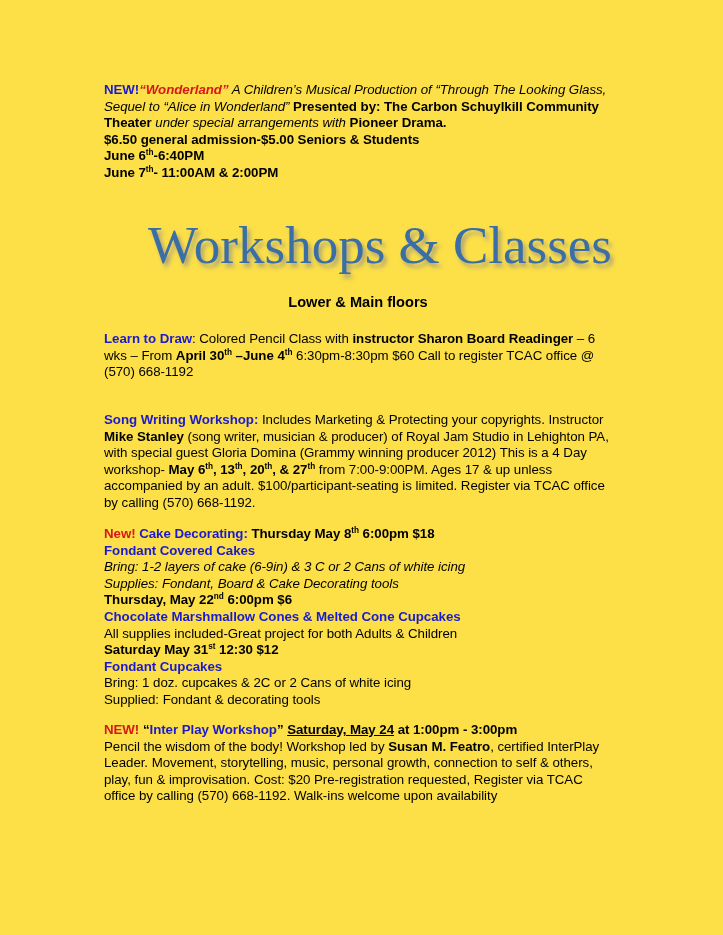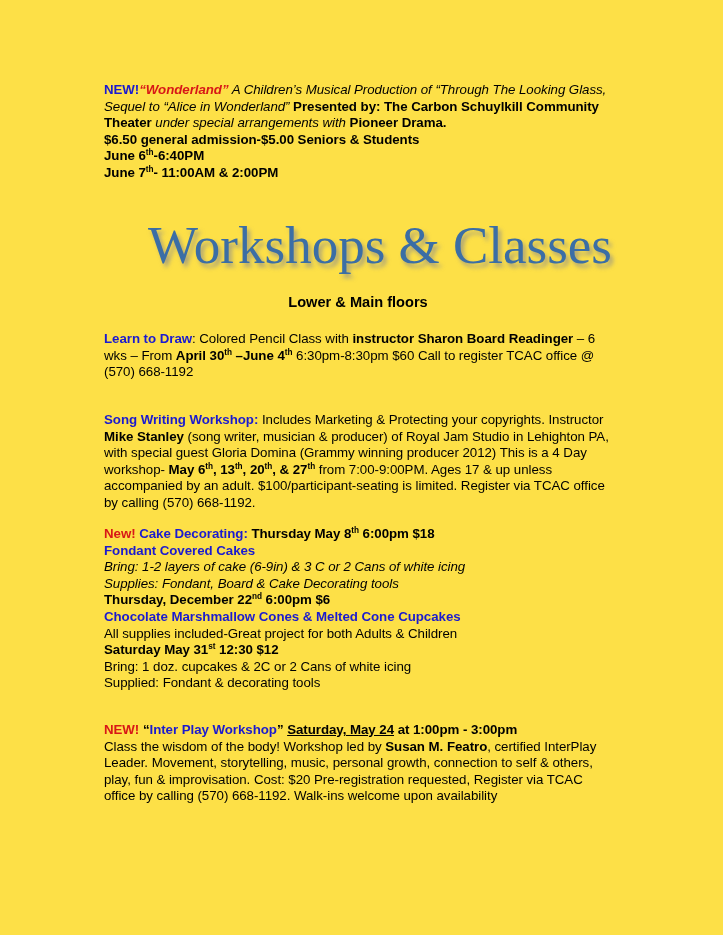--- a/index.html
+++ b/index.html
@@ -111,31 +111,32 @@
       </div>
     </div>
 
     <div id="cake-block" class="blk">
       <div>
         <span class="b red">New!</span><span class="b blue"> Cake Decorating:</span><span class="b"> Thursday May 8</span><sup class="b">th</sup><span class="b"> 6:00pm $18</span>
       </div>
       <div class="ctr b blue">Fondant Covered Cakes</div>
       <div class="i">Bring: 1-2 layers of cake (6-9in) &amp; 3 C or 2 Cans of white icing</div>
       <div class="i">Supplies: Fondant, Board &amp; Cake Decorating tools</div>
-      <div class="ctr b"><span>Thursday, December 22</span><sup>nd</sup><span> 6:00pm $6</span></div>
+      <div class="ctr b"><span>Thursday, May 22</span><sup>nd</sup><span> 6:00pm $6</span></div>
       <div class="ctr b blue">Chocolate Marshmallow Cones &amp; Melted Cone Cupcakes</div>
       <div>All supplies included-Great project for both Adults &amp; Children</div>
       <div class="ctr b"><span>Saturday May 31</span><sup>st</sup><span>  12:30  $12</span></div>
+      <div class="ctr b blue">Fondant Cupcakes</div>
       <div>Bring: 1 doz. cupcakes &amp; 2C or 2 Cans of white icing</div>
       <div>Supplied: Fondant &amp; decorating tools</div>
     </div>
 
     <div id="interplay-block" class="blk">
       <div>
         <span class="b red">NEW!</span><span class="b"> “</span><span class="b blue">Inter Play Workshop</span><span class="b">”</span><span>&nbsp;</span><span class="b u">Saturday, May 24</span><span class="b"> at 1:00pm - 3:00pm</span>
       </div>
       <div>
-        <span>Class the wisdom of the body! Workshop led by </span><span class="b">Susan M. Featro</span><span>, certified InterPlay Leader. Movement, storytelling, music, personal growth, connection to self &amp; others, play, fun &amp; improvisation. Cost: $20 Pre-registration requested, Register via TCAC office by calling (570) 668-1192. Walk-ins welcome upon availability</span>
+        <span>Pencil the wisdom of the body! Workshop led by </span><span class="b">Susan M. Featro</span><span>, certified InterPlay Leader. Movement, storytelling, music, personal growth, connection to self &amp; others, play, fun &amp; improvisation. Cost: $20 Pre-registration requested, Register via TCAC office by calling (570) 668-1192. Walk-ins welcome upon availability</span>
       </div>
     </div>
 
   </div>
 </div>
 
 </body></html>

